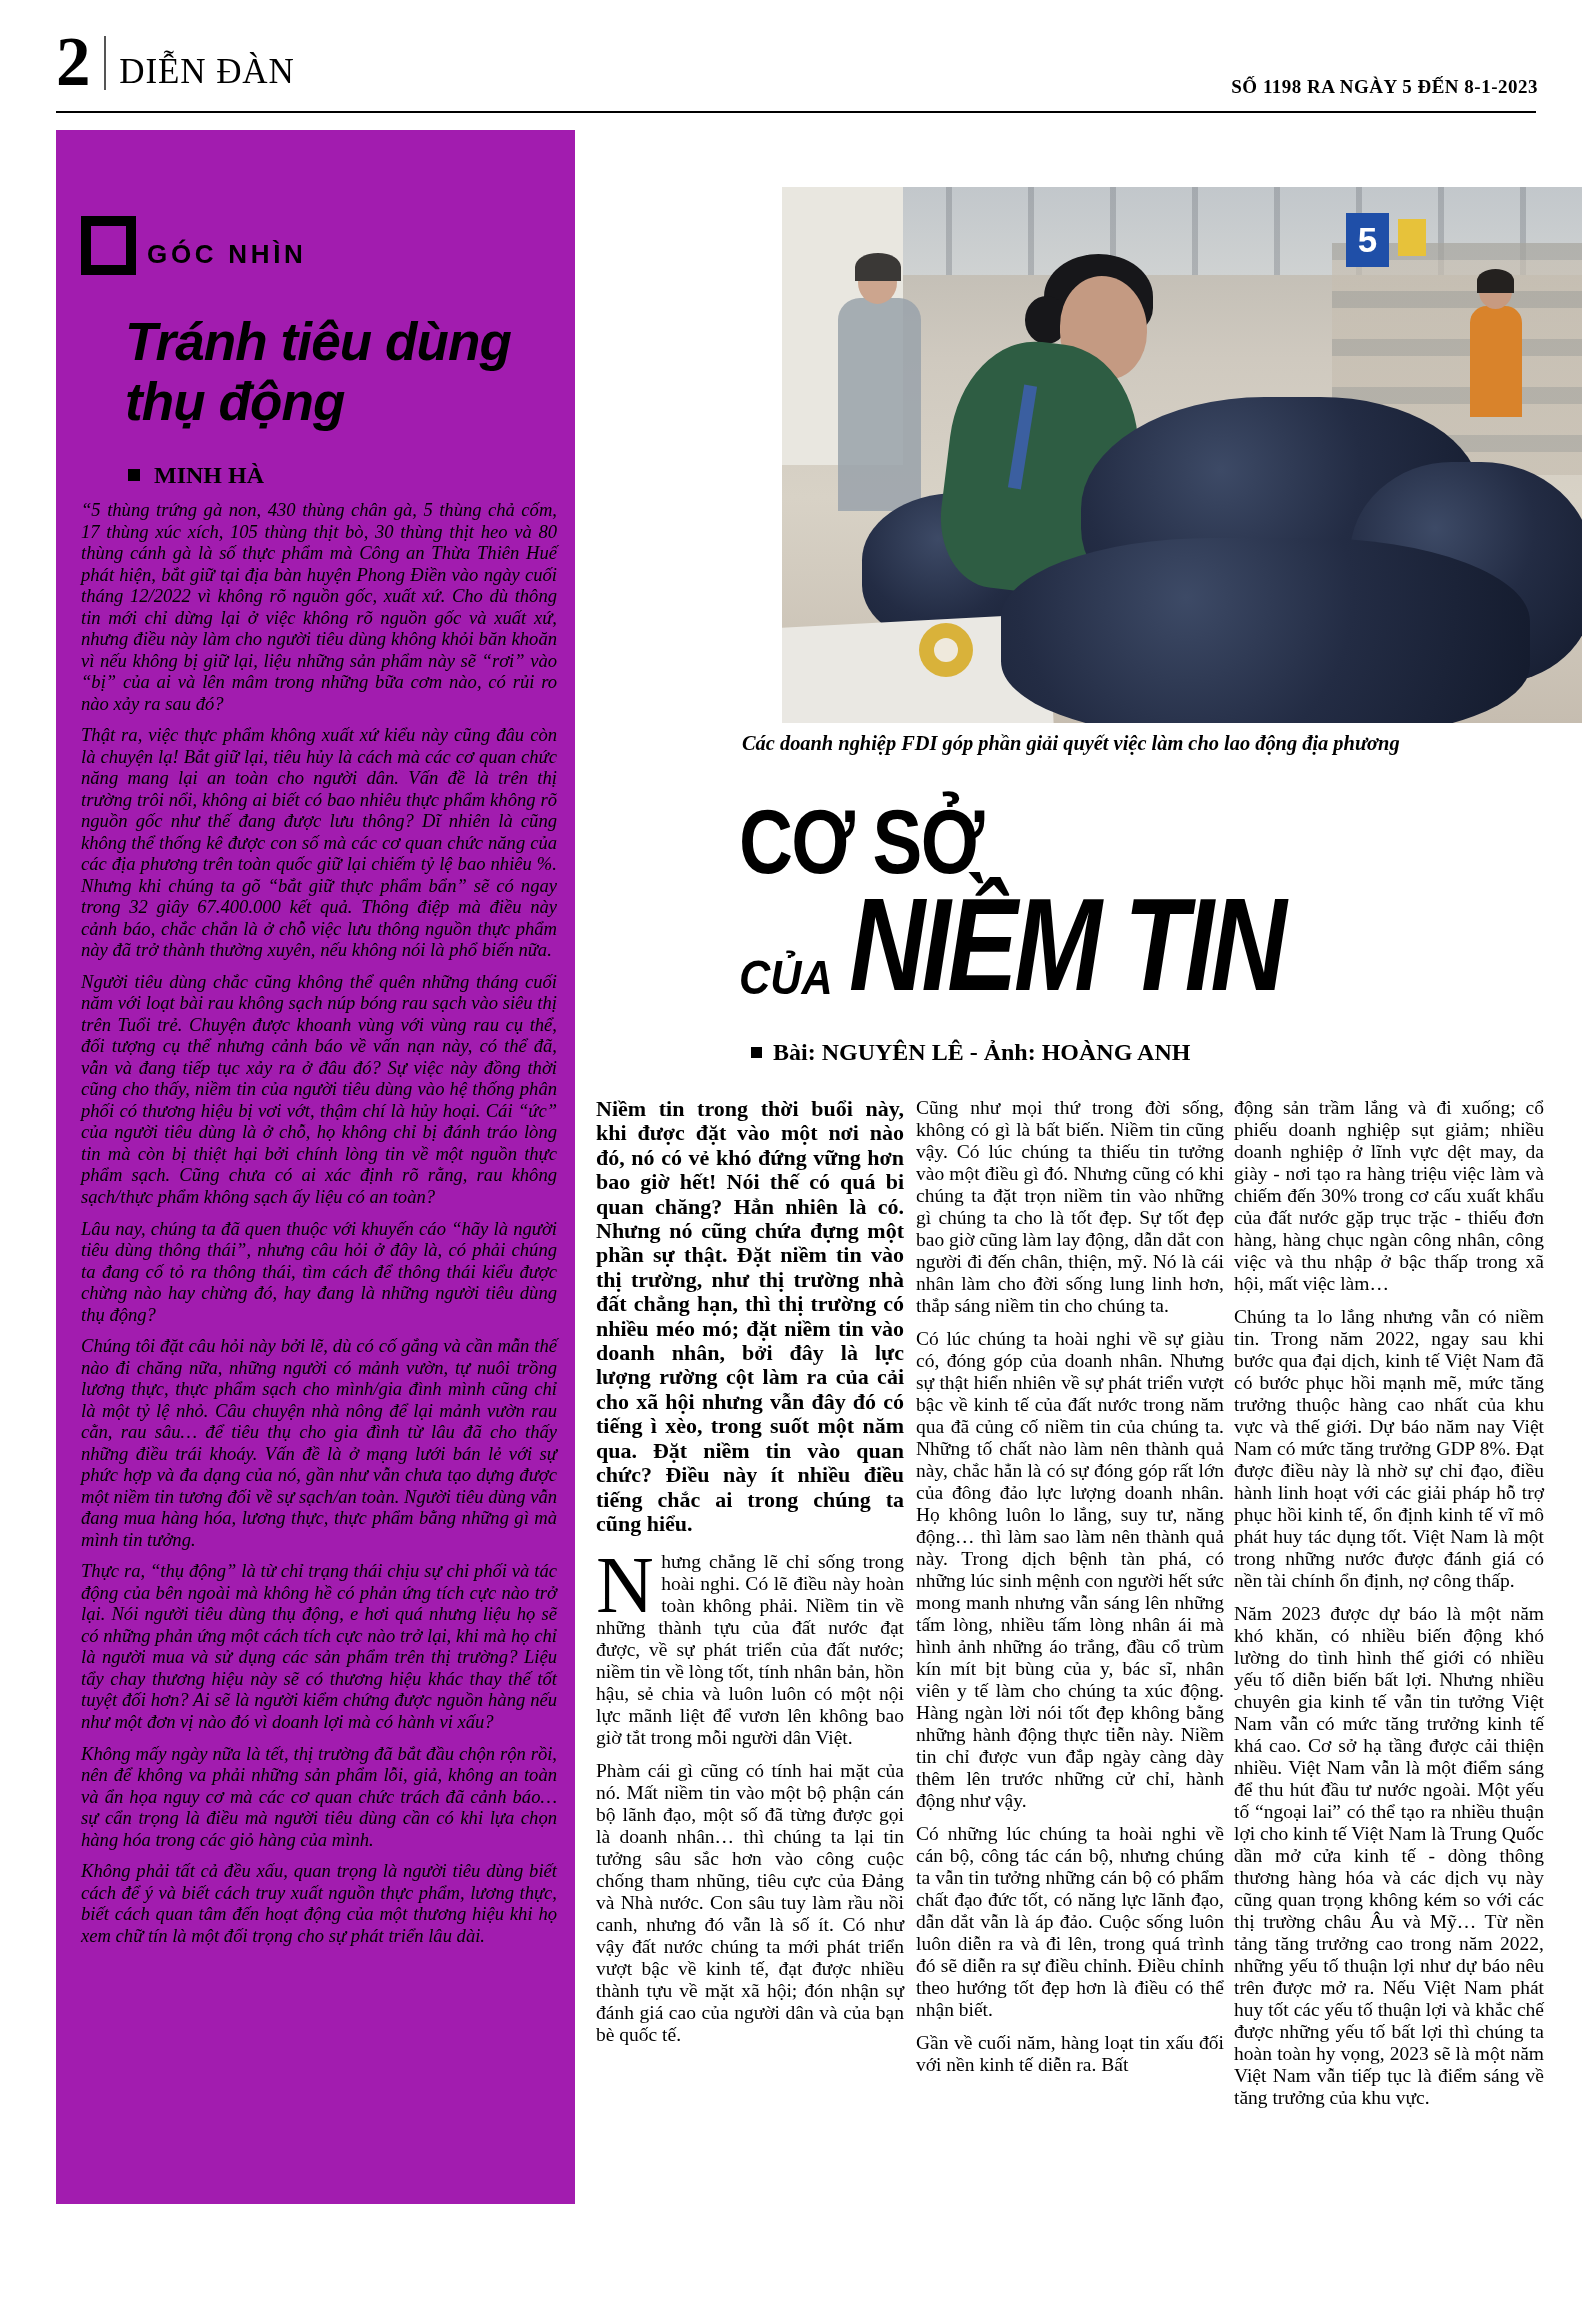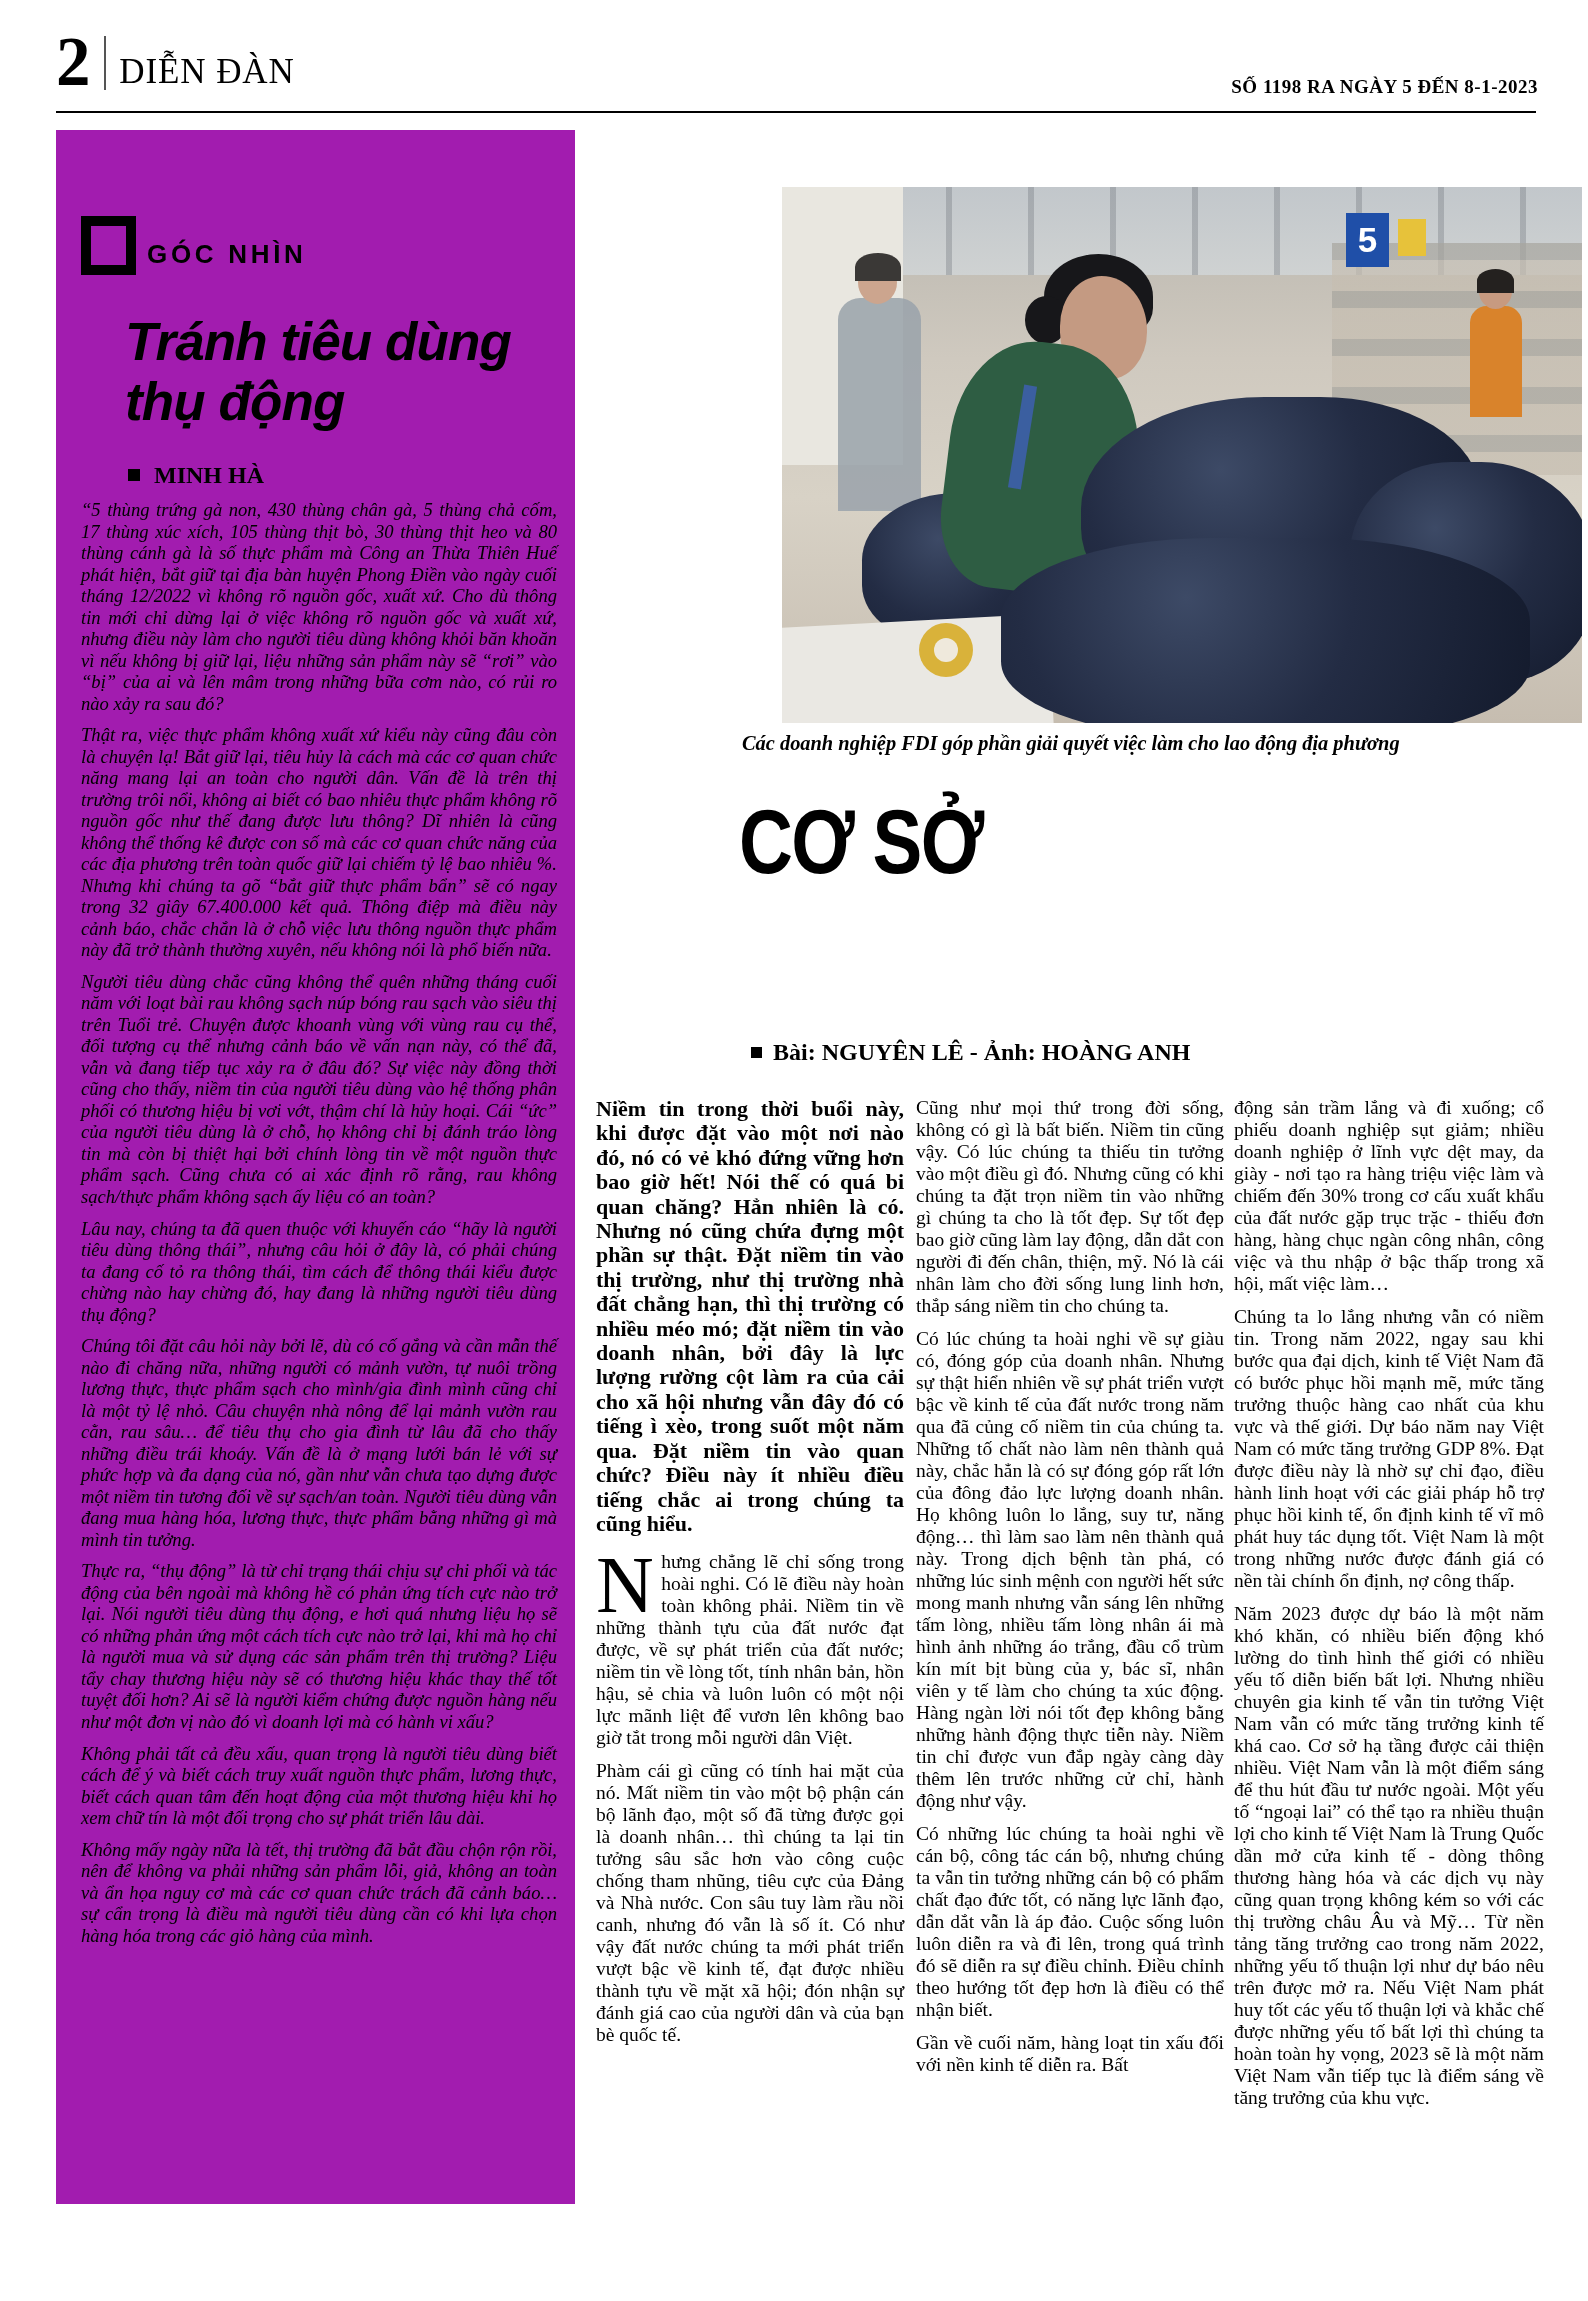--- a/index.html
+++ b/index.html
@@ -110,22 +110,22 @@
     <div class="op-author">
       <span class="sq"></span><span>MINH HÀ</span>
     </div>
     <div class="op-body">
         <p class="">“5 thùng trứng gà non, 430 thùng chân gà, 5 thùng chả cốm, 17 thùng xúc xích, 105 thùng thịt bò, 30 thùng thịt heo và 80 thùng cánh gà là số thực phẩm mà Công an Thừa Thiên Huế phát hiện, bắt giữ tại địa bàn huyện Phong Điền vào ngày cuối tháng 12/2022 vì không rõ nguồn gốc, xuất xứ. Cho dù thông tin mới chỉ dừng lại ở việc không rõ nguồn gốc và xuất xứ, nhưng điều này làm cho người tiêu dùng không khỏi băn khoăn vì nếu không bị giữ lại, liệu những sản phẩm này sẽ “rơi” vào “bị” của ai và lên mâm trong những bữa cơm nào, có rủi ro nào xảy ra sau đó?</p>
         <p class="">Thật ra, việc thực phẩm không xuất xứ kiểu này cũng đâu còn là chuyện lạ! Bắt giữ lại, tiêu hủy là cách mà các cơ quan chức năng mang lại an toàn cho người dân. Vấn đề là trên thị trường trôi nổi, không ai biết có bao nhiêu thực phẩm không rõ nguồn gốc như thế đang được lưu thông? Dĩ nhiên là cũng không thể thống kê được con số mà các cơ quan chức năng của các địa phương trên toàn quốc giữ lại chiếm tỷ lệ bao nhiêu %. Nhưng khi chúng ta gõ “bắt giữ thực phẩm bẩn” sẽ có ngay trong 32 giây 67.400.000 kết quả. Thông điệp mà điều này cảnh báo, chắc chắn là ở chỗ việc lưu thông nguồn thực phẩm này đã trở thành thường xuyên, nếu không nói là phổ biến nữa.</p>
         <p class="">Người tiêu dùng chắc cũng không thể quên những tháng cuối năm với loạt bài rau không sạch núp bóng rau sạch vào siêu thị trên Tuổi trẻ. Chuyện được khoanh vùng với vùng rau cụ thể, đối tượng cụ thể nhưng cảnh báo về vấn nạn này, có thể đã, vẫn và đang tiếp tục xảy ra ở đâu đó? Sự việc này đồng thời cũng cho thấy, niềm tin của người tiêu dùng vào hệ thống phân phối có thương hiệu bị vơi vớt, thậm chí là hủy hoại. Cái “ức” của người tiêu dùng là ở chỗ, họ không chỉ bị đánh tráo lòng tin mà còn bị thiệt hại bởi chính lòng tin về một nguồn thực phẩm sạch. Cũng chưa có ai xác định rõ rằng, rau không sạch/thực phẩm không sạch ấy liệu có an toàn?</p>
         <p class="">Lâu nay, chúng ta đã quen thuộc với khuyến cáo “hãy là người tiêu dùng thông thái”, nhưng câu hỏi ở đây là, có phải chúng ta đang cố tỏ ra thông thái, tìm cách để thông thái kiểu được chừng nào hay chừng đó, hay đang là những người tiêu dùng thụ động?</p>
         <p class="">Chúng tôi đặt câu hỏi này bởi lẽ, dù có cố gắng và cần mẫn thế nào đi chăng nữa, những người có mảnh vườn, tự nuôi trồng lương thực, thực phẩm sạch cho mình/gia đình mình cũng chỉ là một tỷ lệ nhỏ. Câu chuyện nhà nông để lại mảnh vườn rau cằn, rau sâu… để tiêu thụ cho gia đình từ lâu đã cho thấy những điều trái khoáy. Vấn đề là ở mạng lưới bán lẻ với sự phức hợp và đa dạng của nó, gần như vẫn chưa tạo dựng được một niềm tin tương đối về sự sạch/an toàn. Người tiêu dùng vẫn đang mua hàng hóa, lương thực, thực phẩm bằng những gì mà mình tin tưởng.</p>
         <p class="">Thực ra, “thụ động” là từ chỉ trạng thái chịu sự chi phối và tác động của bên ngoài mà không hề có phản ứng tích cực nào trở lại. Nói người tiêu dùng thụ động, e hơi quá nhưng liệu họ sẽ có những phản ứng một cách tích cực nào trở lại, khi mà họ chỉ là người mua và sử dụng các sản phẩm trên thị trường? Liệu tẩy chay thương hiệu này sẽ có thương hiệu khác thay thế tốt tuyệt đối hơn? Ai sẽ là người kiểm chứng được nguồn hàng nếu như một đơn vị nào đó vì doanh lợi mà có hành vi xấu?</p>
+        <p class="">Không mấy ngày nữa là tết, thị trường đã bắt đầu chộn rộn rồi, nên để không va phải những sản phẩm lỗi, giả, không an toàn và ẩn họa nguy cơ mà các cơ quan chức trách đã cảnh báo… sự cẩn trọng là điều mà người tiêu dùng cần có khi lựa chọn hàng hóa trong các giỏ hàng của mình.</p>
         <p class="">Không phải tất cả đều xấu, quan trọng là người tiêu dùng biết cách để ý và biết cách truy xuất nguồn thực phẩm, lương thực, biết cách quan tâm đến hoạt động của một thương hiệu khi họ xem chữ tín là một đối trọng cho sự phát triển lâu dài.</p>
-        <p class="">Không mấy ngày nữa là tết, thị trường đã bắt đầu chộn rộn rồi, nên để không va phải những sản phẩm lỗi, giả, không an toàn và ẩn họa nguy cơ mà các cơ quan chức trách đã cảnh báo… sự cẩn trọng là điều mà người tiêu dùng cần có khi lựa chọn hàng hóa trong các giỏ hàng của mình.</p>
       </div>
   </aside>
 
   <figure class="photo">
     <div class="ph-ceiling"></div>
     <div class="ph-beams"></div>
     <div class="ph-window"></div>
     <div class="ph-shelves"></div>
     <div class="ph-sign5">5</div>
     <div class="ph-sign-y"></div>
@@ -146,20 +146,24 @@
     <div class="ph-main-arm"></div>
     <div class="jacket jk1"></div>
     <div class="jacket jk2"></div>
     <div class="ph-table"></div>
     <div class="ph-tape"></div>
     <div class="jacket jk3"></div>
   </figure>
   <div class="caption">Các doanh nghiệp FDI góp phần giải quyết việc làm cho lao động địa phương</div>
 
   <div class="hl1">CƠ SỞ</div>
+  <div class="hl2">
+    <span class="hl-small">CỦA</span>
+    <span class="hl-big">NIỀM TIN</span>
+  </div>
   <div class="byline">
     <span class="sq"></span><span>Bài: NGUYÊN LÊ - Ảnh: HOÀNG ANH</span>
   </div>
 
   <div class="col col1">
     <p class="lede">Niềm tin trong thời buổi này, khi được đặt vào một nơi nào đó, nó có vẻ khó đứng vững hơn bao giờ hết! Nói thế có quá bi quan chăng? Hẳn nhiên là có. Nhưng nó cũng chứa đựng một phần sự thật. Đặt niềm tin vào thị trường, như thị trường nhà đất chẳng hạn, thì thị trường có nhiều méo mó; đặt niềm tin vào doanh nhân, bởi đây là lực lượng rường cột làm ra của cải cho xã hội nhưng vẫn đây đó có tiếng ì xèo, trong suốt một năm qua. Đặt niềm tin vào quan chức? Điều này ít nhiều điều tiếng chắc ai trong chúng ta cũng hiểu.</p>
     <p class="body-p"><span class="dropcap">N</span><span>hưng chẳng lẽ chỉ sống trong hoài nghi. Có lẽ điều này hoàn toàn không phải. Niềm tin về những thành tựu của đất nước đạt được, về sự phát triển của đất nước; niềm tin về lòng tốt, tính nhân bản, hồn hậu, sẻ chia và luôn luôn có một nội lực mãnh liệt để vươn lên không bao giờ tắt trong mỗi người dân Việt.</span></p>
     <p class="body-p">Phàm cái gì cũng có tính hai mặt của nó. Mất niềm tin vào một bộ phận cán bộ lãnh đạo, một số đã từng được gọi là doanh nhân… thì chúng ta lại tin tưởng sâu sắc hơn vào công cuộc chống tham nhũng, tiêu cực của Đảng và Nhà nước. Con sâu tuy làm rầu nồi canh, nhưng đó vẫn là số ít. Có như vậy đất nước chúng ta mới phát triển vượt bậc về kinh tế, đạt được nhiều thành tựu về mặt xã hội; đón nhận sự đánh giá cao của người dân và của bạn bè quốc tế.</p>
   </div>
   <div class="col col2">

